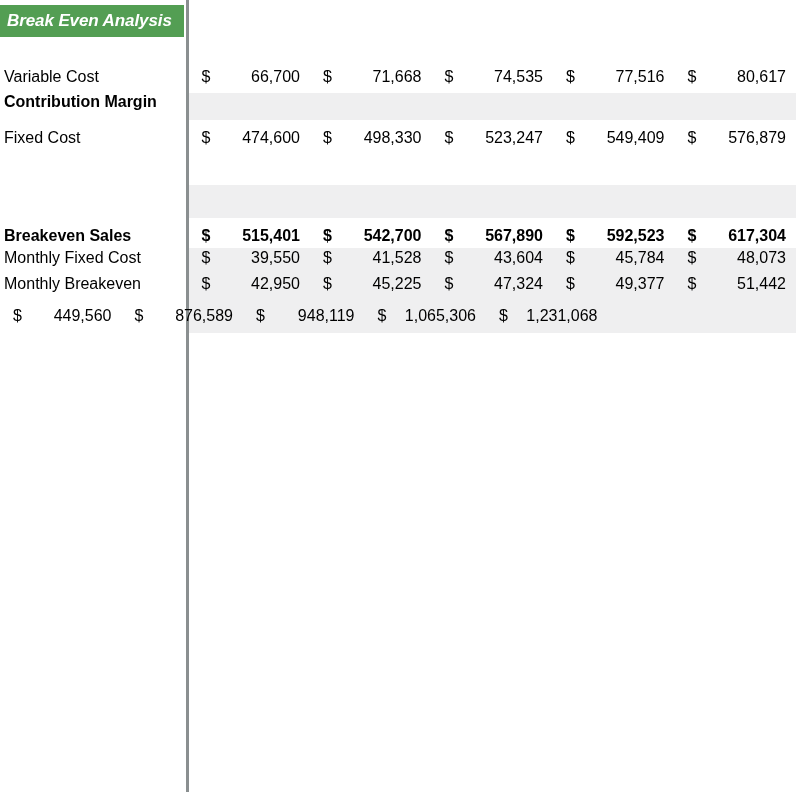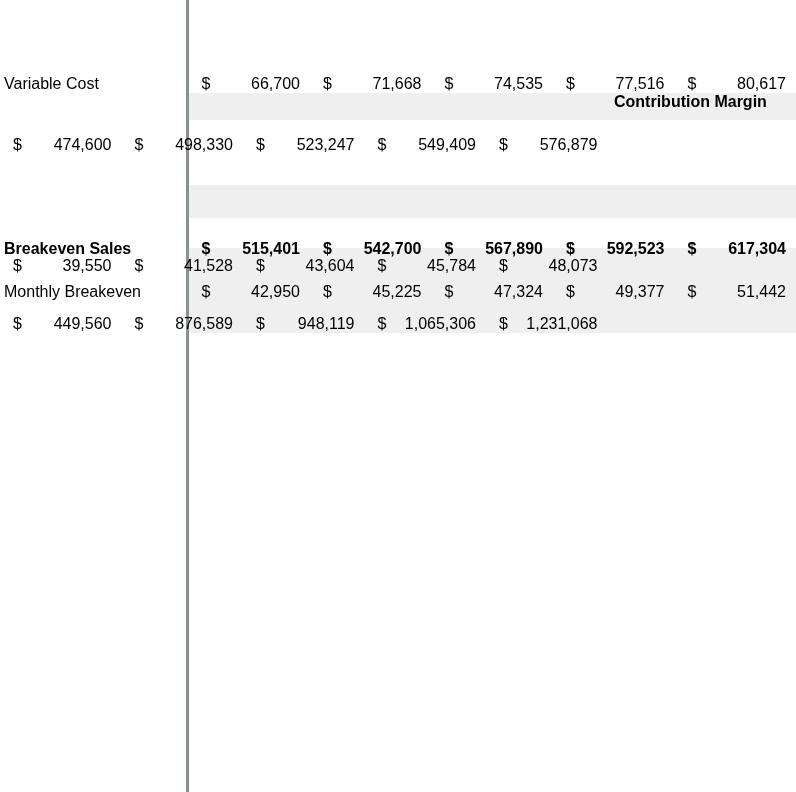--- a/index.html
+++ b/index.html
@@ -63,21 +63,21 @@
   #band-margin { top: 93px; height: 27px; }
   #band-breakeven { top: 185px; height: 33px; }
   #band-monthly { top: 248px; height: 85px; }
 
   
   .row {
     position: absolute;
     left: 0px;
     width: 796px;
     display: flex;
-    align-items: flex-end;
+    align-items: flex-start;
     gap: 18px;
   }
   .row .label {
     width: 186px;
     box-sizing: border-box;
     padding-left: 4px;
     font-size: 16px;
     white-space: nowrap;
   }
   .row.bold .label,
@@ -124,20 +124,23 @@
 <body>
 
 <div id="sheet">
 
   <div id="band-margin" class="band"></div>
   <div id="band-breakeven" class="band"></div>
   <div id="band-monthly" class="band"></div>
 
   <div id="col-divider"></div>
 
+  <div id="title-banner">
+    <span class="title-text">Break Even Analysis</span>
+  </div>
 
   <div class="row" id="row-variable">
     <div class="label">Variable Cost</div>
     <div class="cells">
       <div class="cell currency">
         <span class="sym">$</span>
         <span class="amt">66,700</span>
       </div>
       <div class="cell currency">
         <span class="sym">$</span>
@@ -156,20 +159,21 @@
         <span class="amt">80,617</span>
       </div>
     </div>
   </div>
 
   <div class="row bold" id="row-margin">
     <div class="label">Contribution Margin</div>
   </div>
 
   <div class="row" id="row-fixed">
+    <div class="label">Fixed Cost</div>
     <div class="cells">
       <div class="cell currency">
         <span class="sym">$</span>
         <span class="amt">474,600</span>
       </div>
       <div class="cell currency">
         <span class="sym">$</span>
         <span class="amt">498,330</span>
       </div>
       <div class="cell currency">
@@ -207,20 +211,21 @@
         <span class="amt">592,523</span>
       </div>
       <div class="cell currency">
         <span class="sym">$</span>
         <span class="amt">617,304</span>
       </div>
     </div>
   </div>
 
   <div class="row" id="row-mfixed">
+    <div class="label">Monthly Fixed Cost</div>
     <div class="cells">
       <div class="cell currency">
         <span class="sym">$</span>
         <span class="amt">39,550</span>
       </div>
       <div class="cell currency">
         <span class="sym">$</span>
         <span class="amt">41,528</span>
       </div>
       <div class="cell currency">

